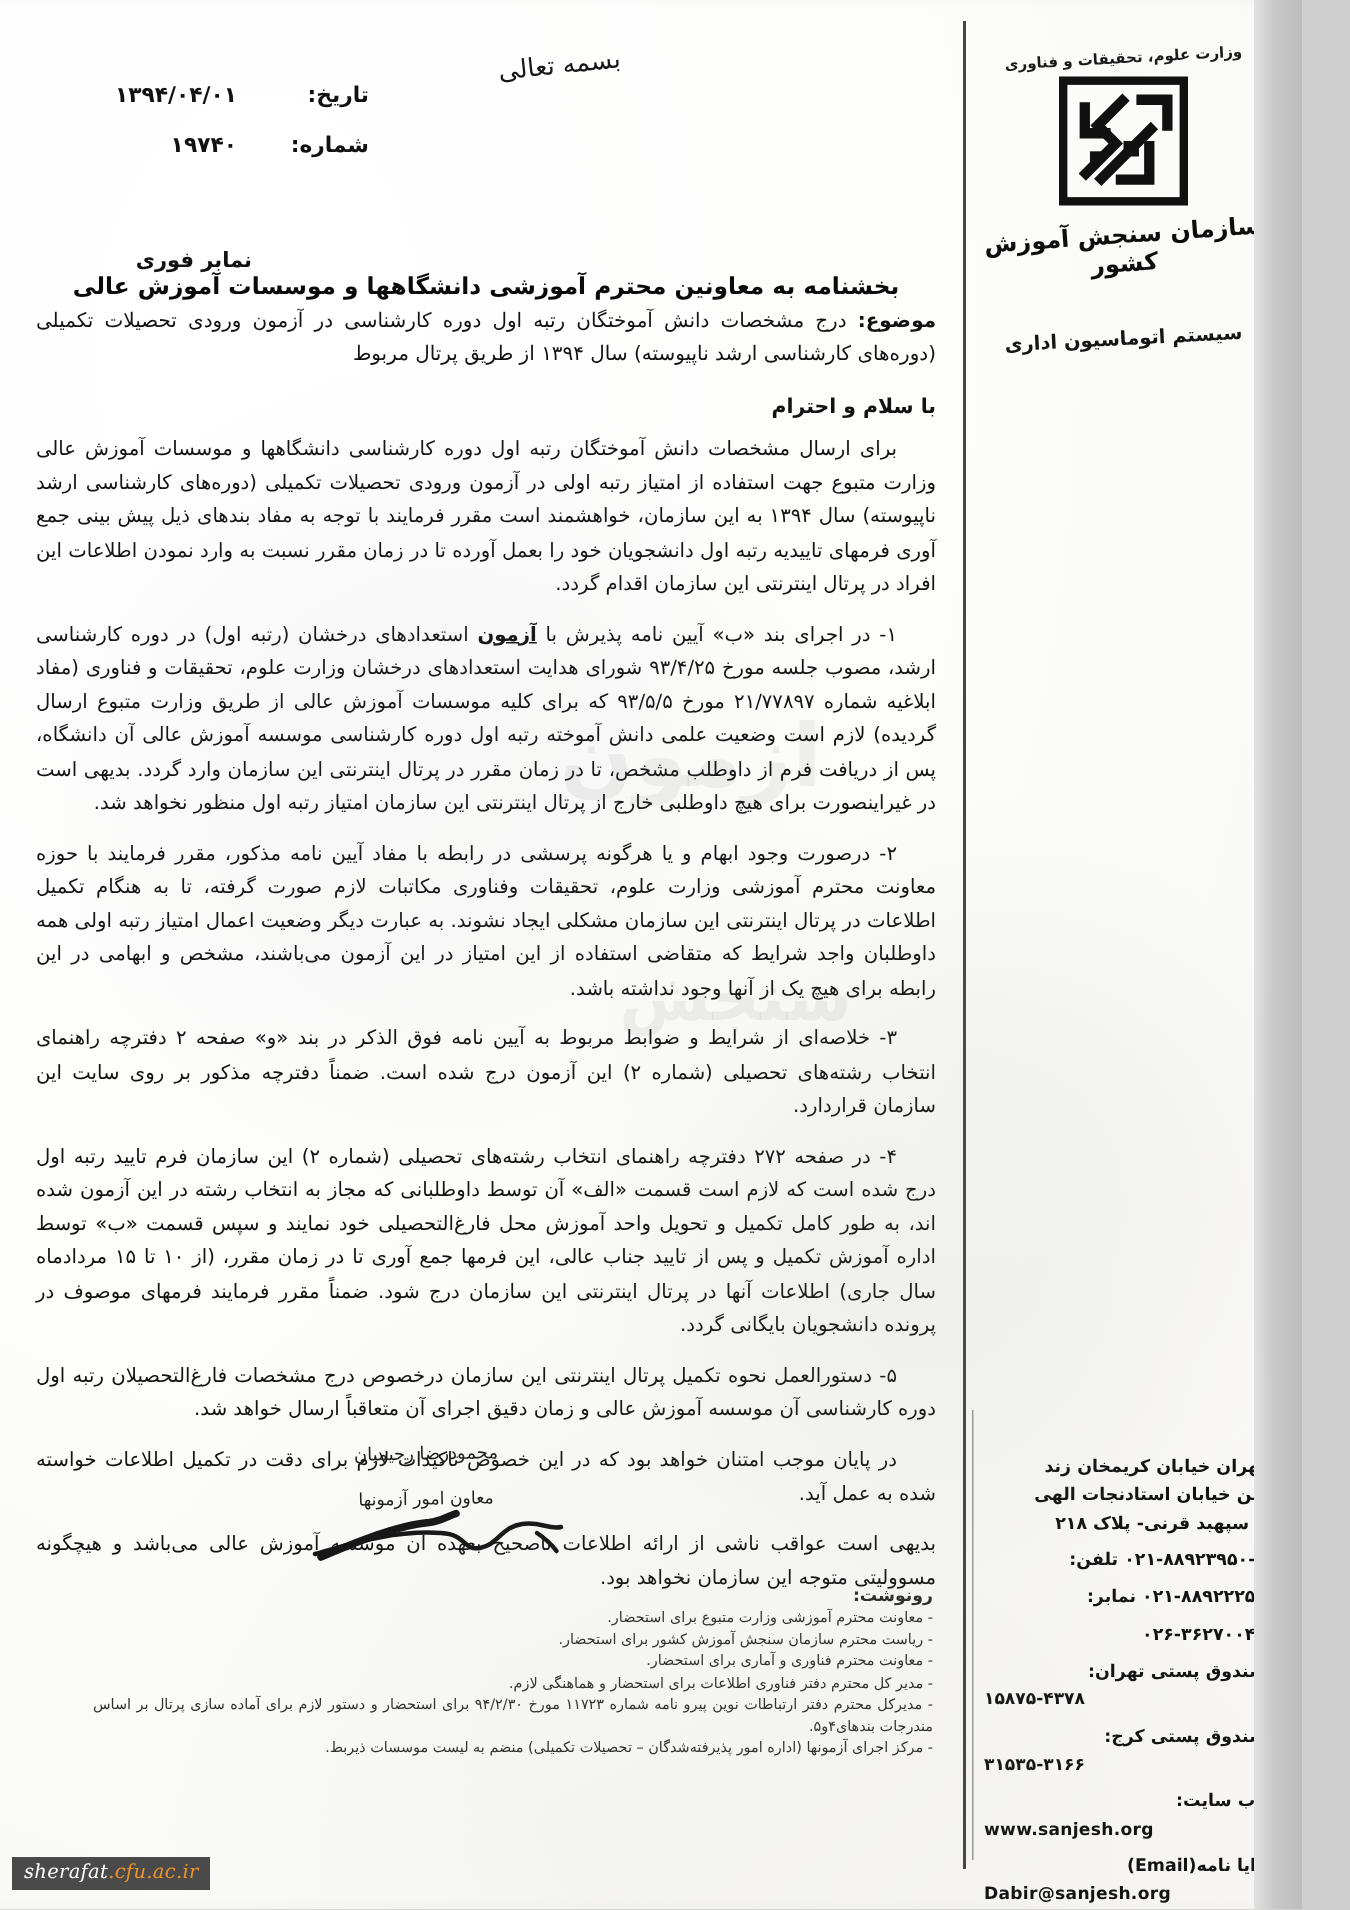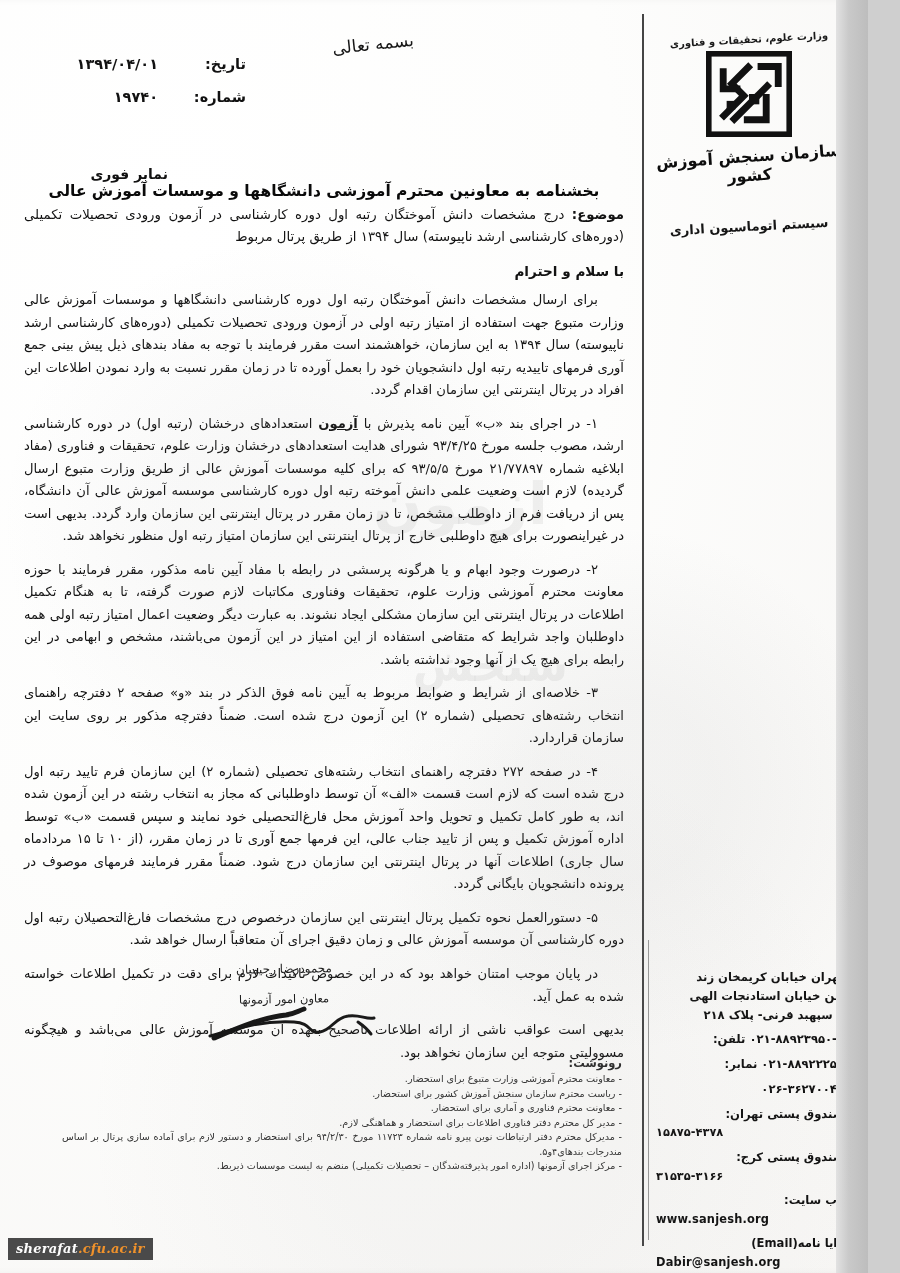--- a/index.html
+++ b/index.html
@@ -117,21 +117,21 @@
     font-size:11.6px;line-height:1.62;color:#111;font-weight:700;text-align:right;
   }
   #contact .blk{margin-bottom:6px;}
   #contact .ltr{direction:ltr;text-align:left;font-size:11.4px;letter-spacing:.2px;}
   #contact .lbl{display:block;}
 
   
   #wm{
     position:absolute;left:8px;top:1238px;
     background:#4a4a4a;padding:3px 8px 4px;
-    font-family:"DejaVu Serif", serif;font-style:italic;font-weight:700;
+    font-family:"DejaVu Serif", serif;font-style:italic;font-weight:400;
     font-size:13px;letter-spacing:.2px;direction:ltr;
   }
   #wm .a{color:#fdfdfd;}
   #wm .b{color:#f0922b;}
 
   
   .ghost{
     position:absolute;color:rgba(120,120,120,.10);font-weight:700;
     pointer-events:none;user-select:none;
   }

